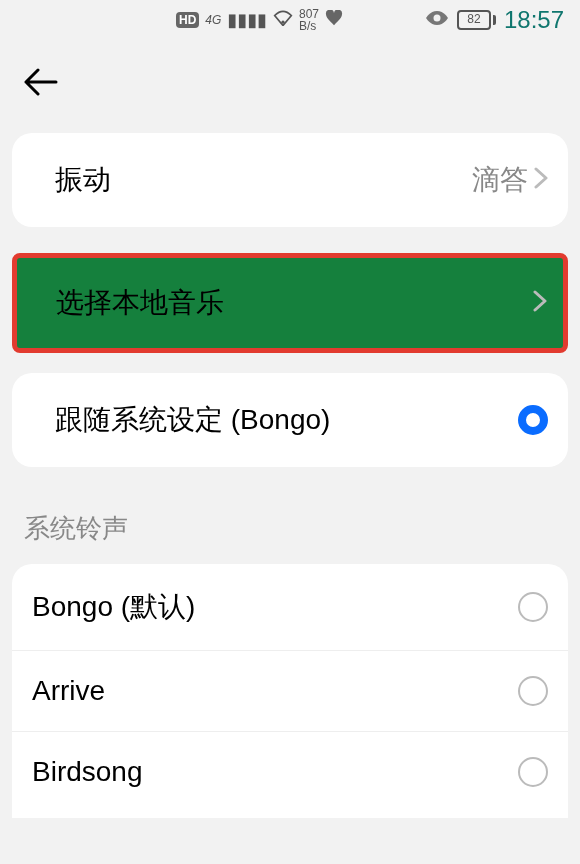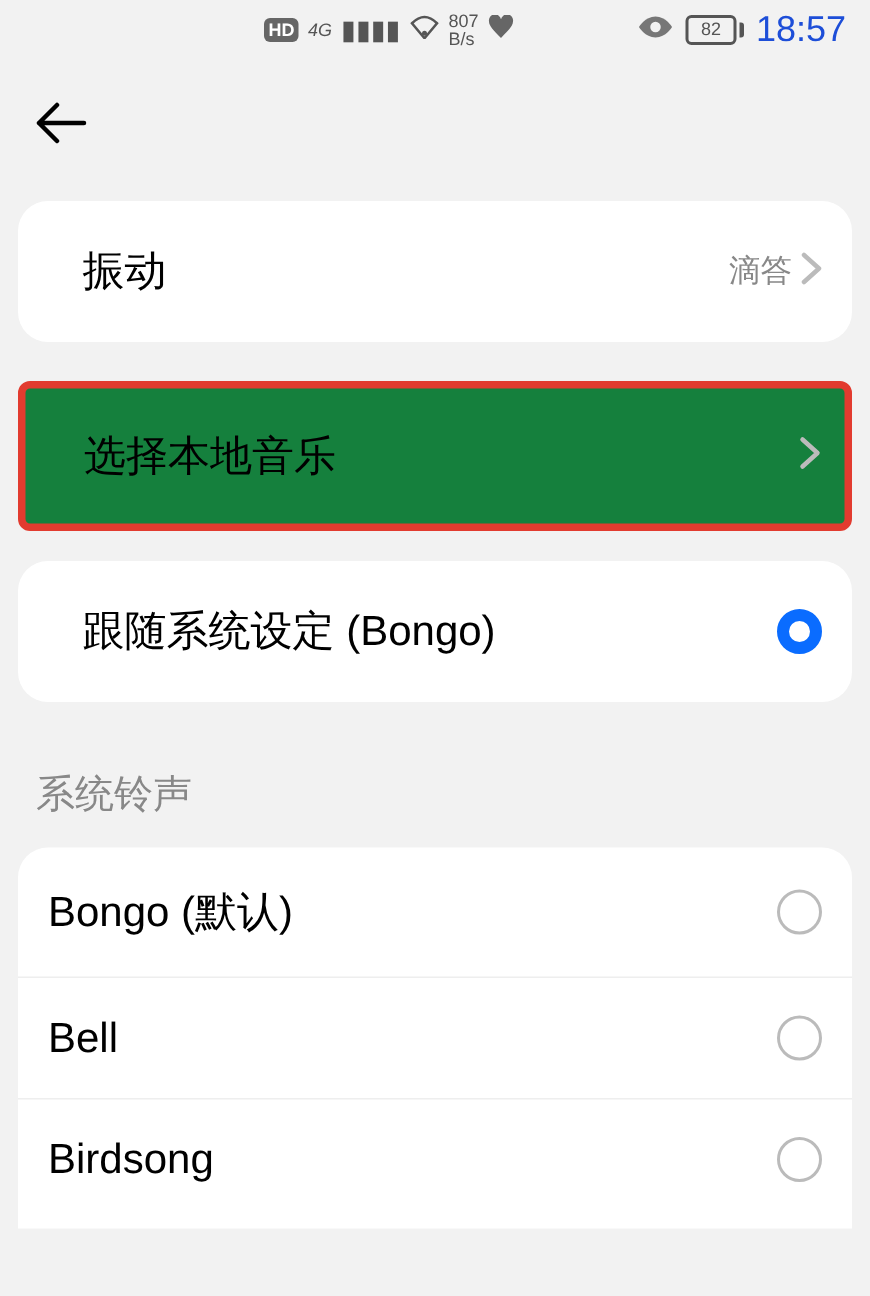--- a/index.html
+++ b/index.html
@@ -15,21 +15,21 @@
     height: 40px;
     display: flex;
     align-items: center;
     justify-content: space-between;
     padding: 0 16px;
     font-size: 18px;
     color: #555;
   }
   .status-left { display: flex; align-items: center; gap: 6px; margin-left: 160px;}
   .status-right { display: flex; align-items: center; gap: 8px; }
-  .status-right .time { font-size: 24px; color:#1d4ed8; }
+  .status-right .time { font-size: 24px; color:#0f766e; }
   .battery-box { display:inline-flex; align-items:center; gap:2px;}
   .battery {
     border: 2px solid #555; border-radius: 4px;
     width: 34px; height: 20px; font-size: 12px;
     display:inline-flex; align-items:flex-start; justify-content:center;
     position:relative;
   }
   .hd-badge {
     background:#666; color:#fff; font-size:12px; font-weight:bold;
     border-radius:4px; padding:1px 3px;
@@ -49,21 +49,21 @@
     margin: 0 12px 26px 12px;
   }
   .row {
     display: flex;
     align-items: center;
     justify-content: space-between;
     padding: 28px 20px;
     font-size: 28px;
   }
   .row .label { color:#000;margin-left:23px; }
-  .row .value { color:#888; font-size:21px; display:flex; align-items:flex-start; gap:6px;}
+  .row .value { color:#888; font-size:28px; display:flex; align-items:center; gap:6px;}
   .chevron { color:#bbb; font-size:26px; }
   .highlight-card {
     background:#15803d;
     border: 5px solid #e23b2f;
     border-radius: 8px;
     margin: 0 12px 20px 12px;
   }
   .highlight-card .row { padding: 26px 16px; }
   .radio {
     width: 30px; height: 30px;
@@ -178,20 +178,20 @@
 </div>
 
 <div class="section-label">系统铃声</div>
 
 <div class="list-card">
   <div class="list-row">
     <span>Bongo (默认)</span>
     <span class="radio"></span>
   </div>
   <div class="list-row">
-    <span>Bell</span>
+    <span>Arrive</span>
     <span class="radio"></span>
   </div>
   <div class="list-row">
     <span>Birdsong</span>
     <span class="radio"></span>
   </div>
 </div>
 
 </body></html>

